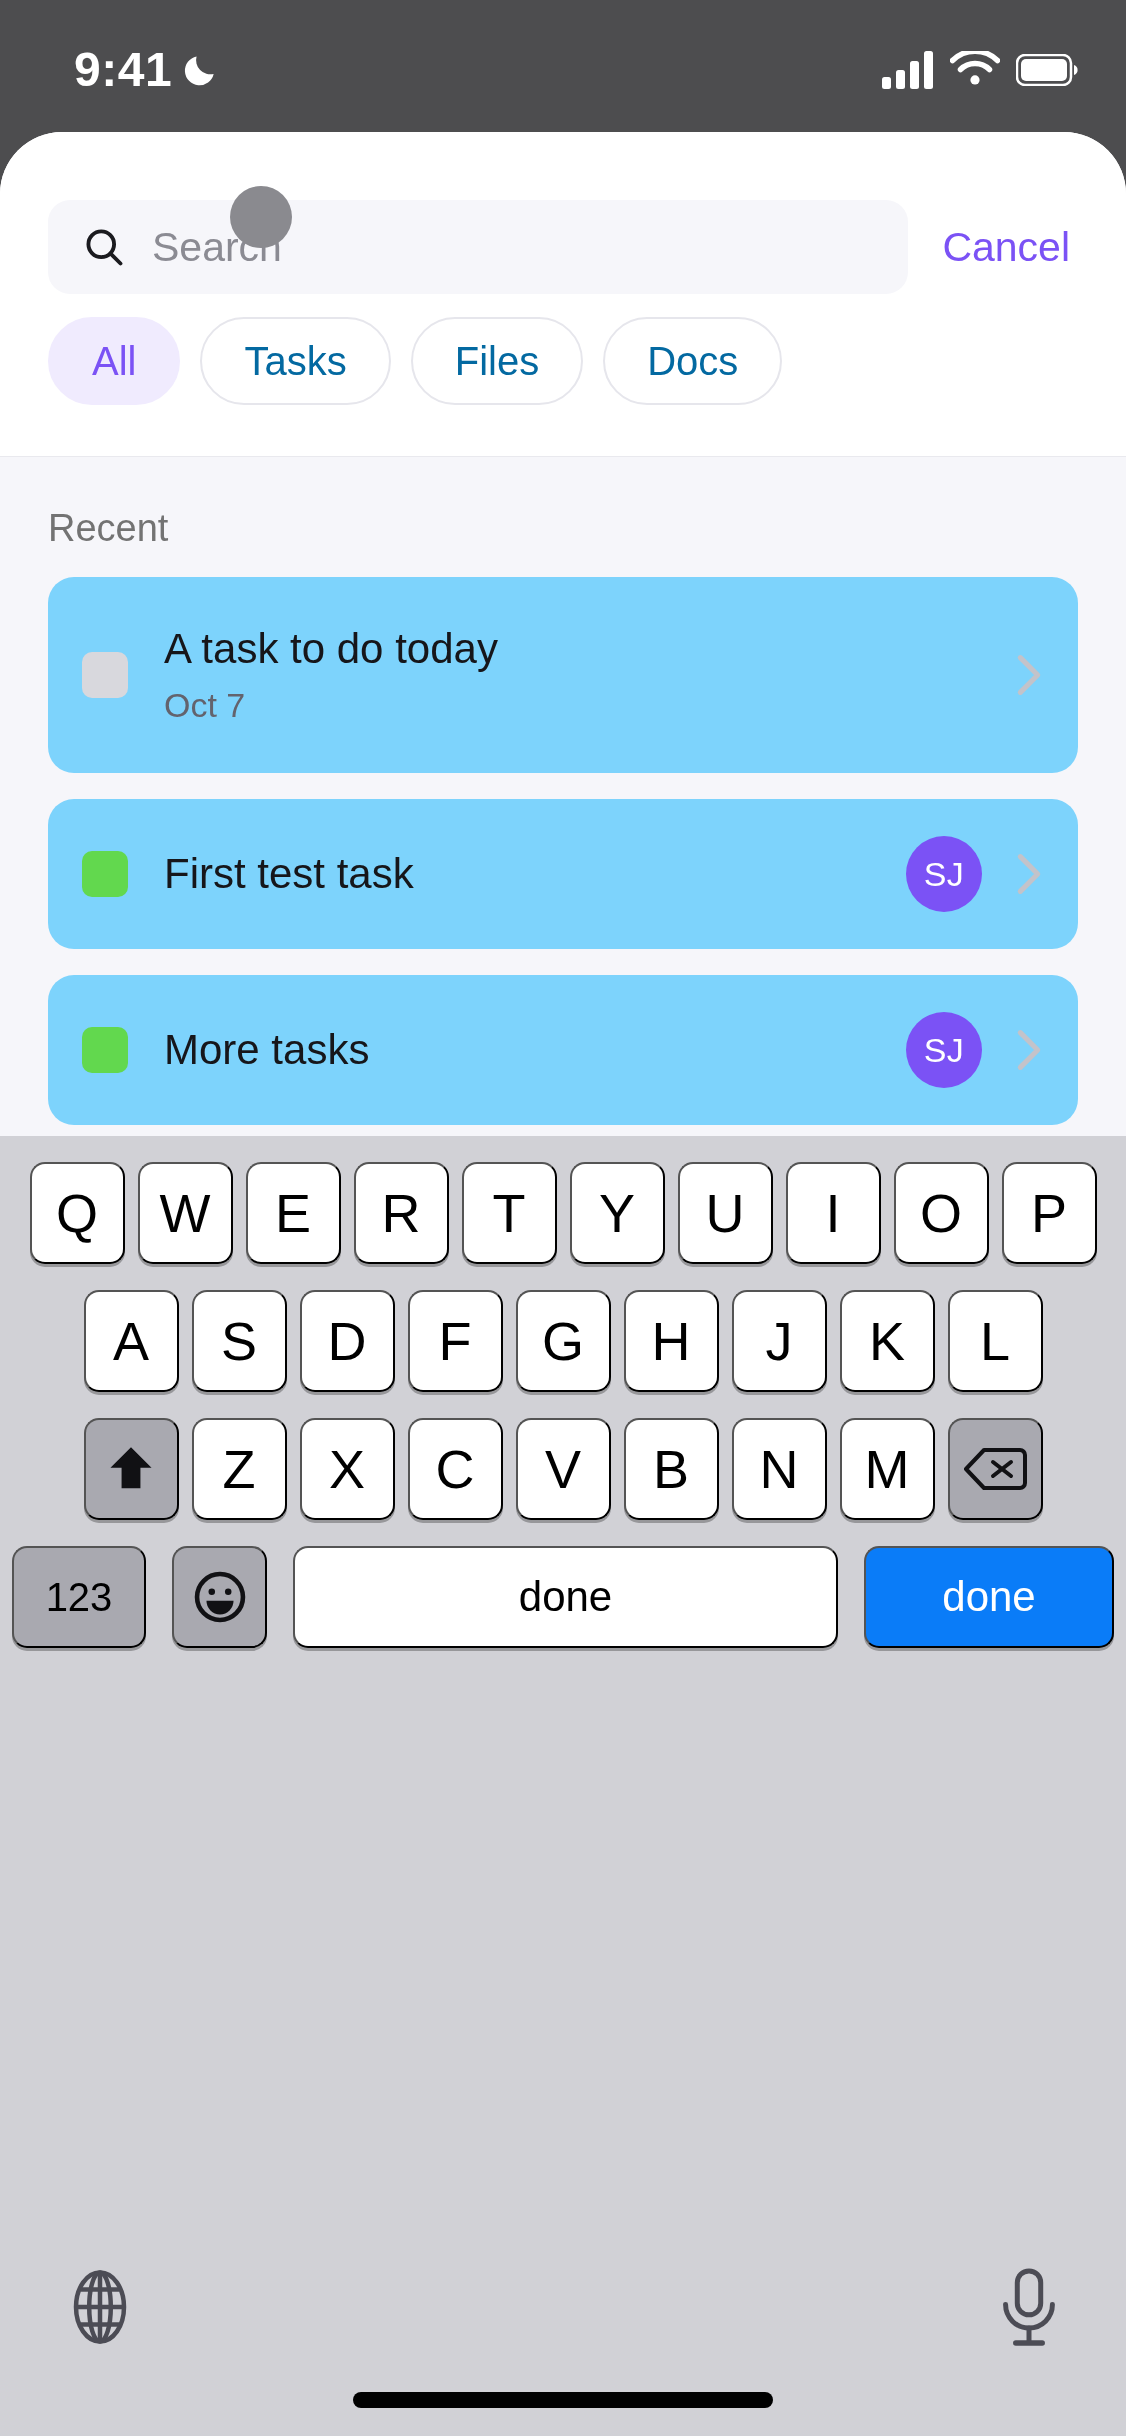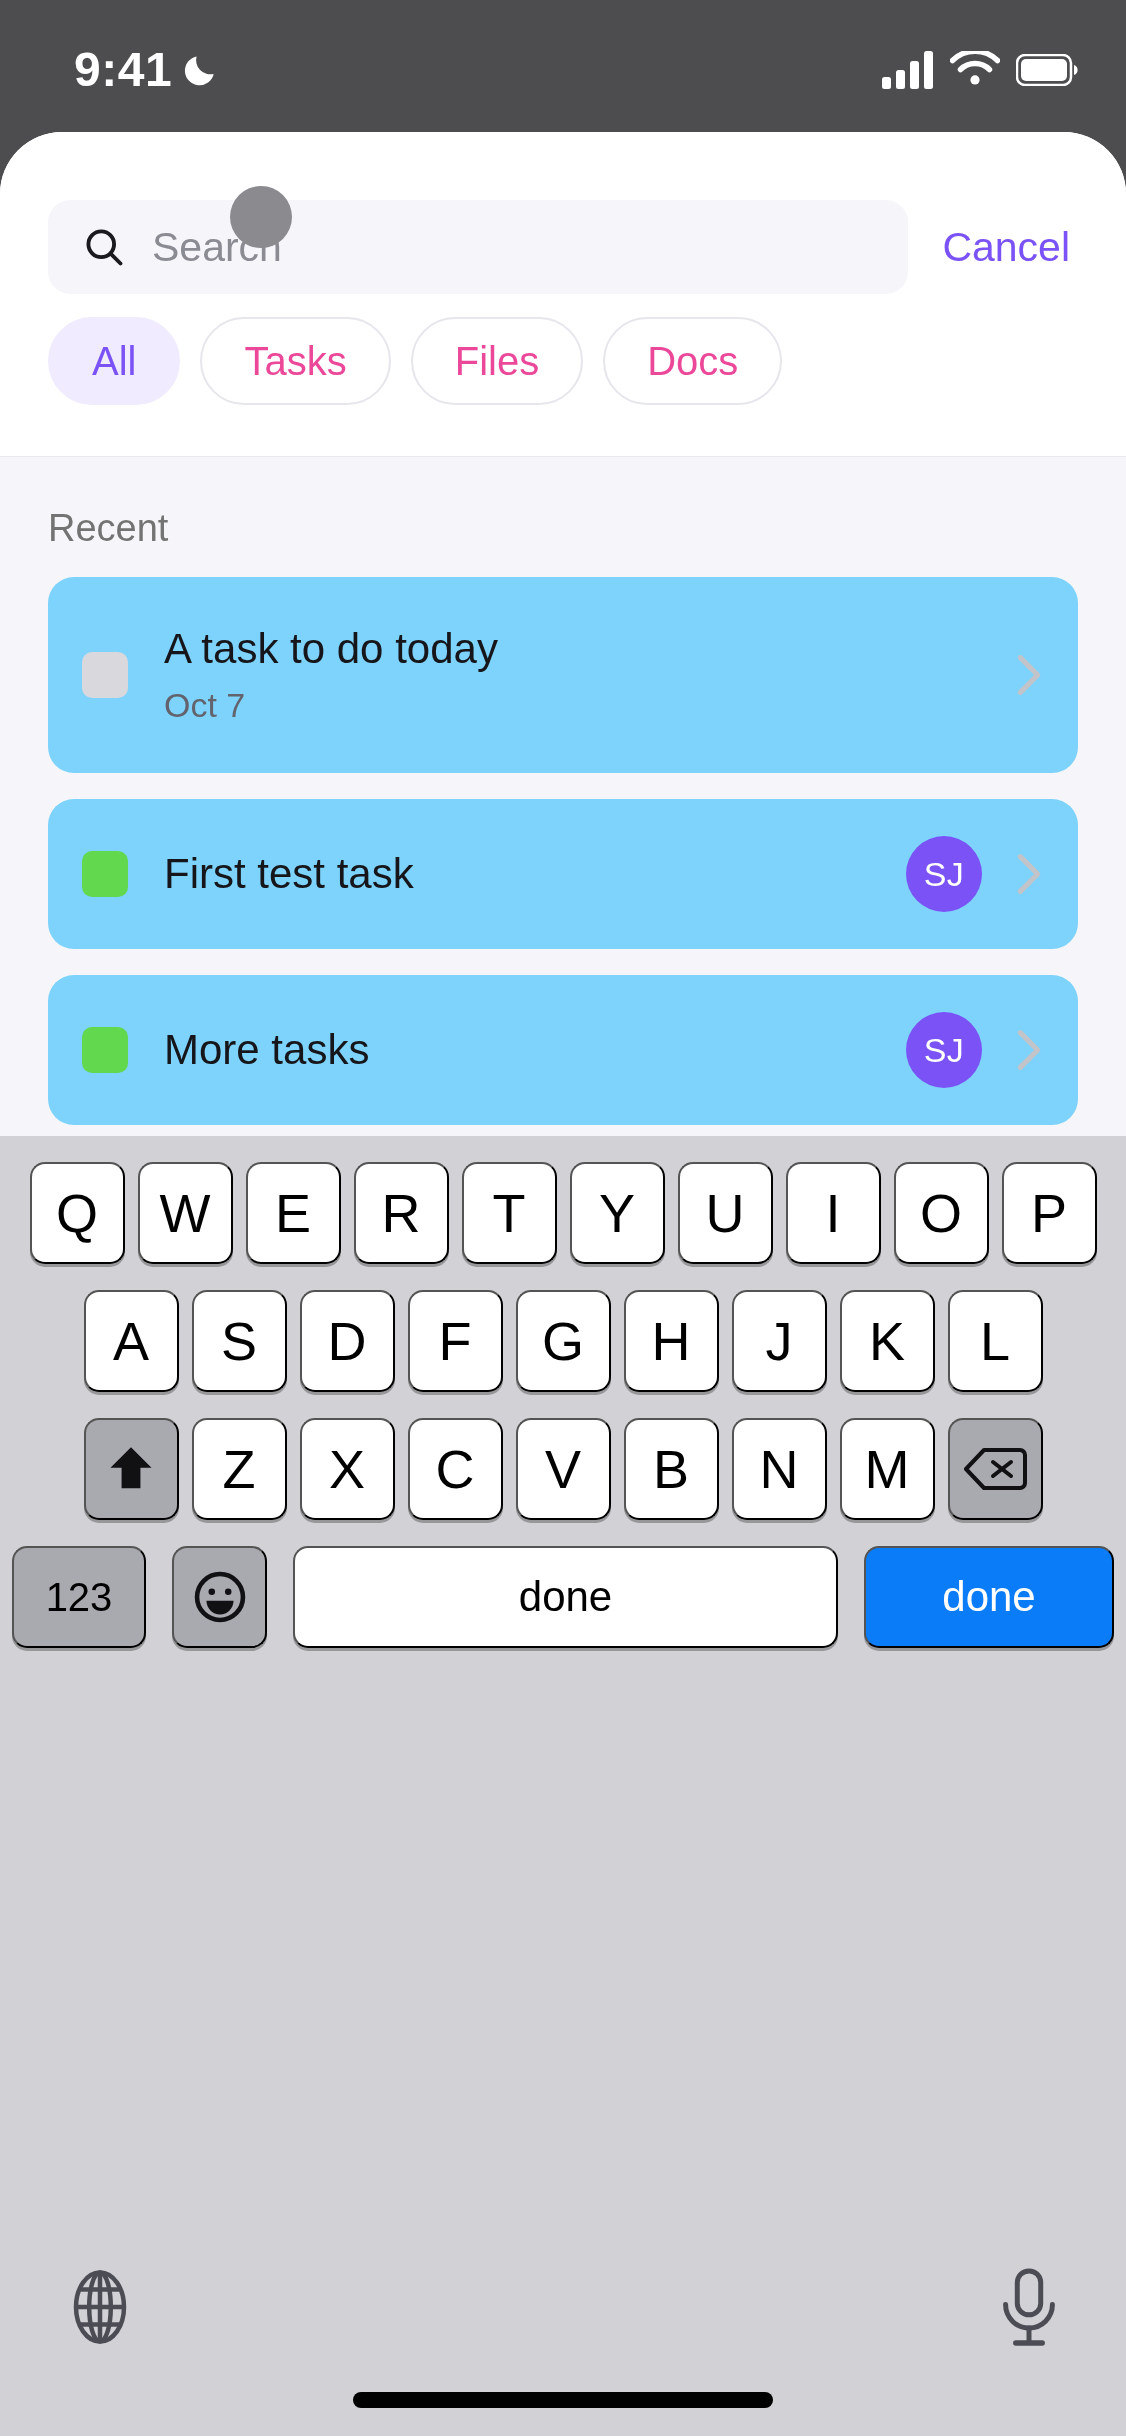--- a/index.html
+++ b/index.html
@@ -81,21 +81,21 @@
   .chips {
     position: absolute; top: 185px; left: 48px;
     display: flex; gap: 20px; align-items: flex-end;
   }
   .chip {
     height: 88px;
     border-radius: 44px;
     display: flex; align-items: center; justify-content: center;
     padding: 0 42px;
     font-size: 40px;
-    color: #ec4899;
+    color: #0369a1;
     background: #ffffff;
     border: 2px solid #e6e6ec;
     white-space: nowrap;
     font-family: inherit;
     cursor: pointer;
   }
   .chip.active {
     background: #f0ebfe;
     border-color: #f0ebfe;
     color: #7b52f5;

